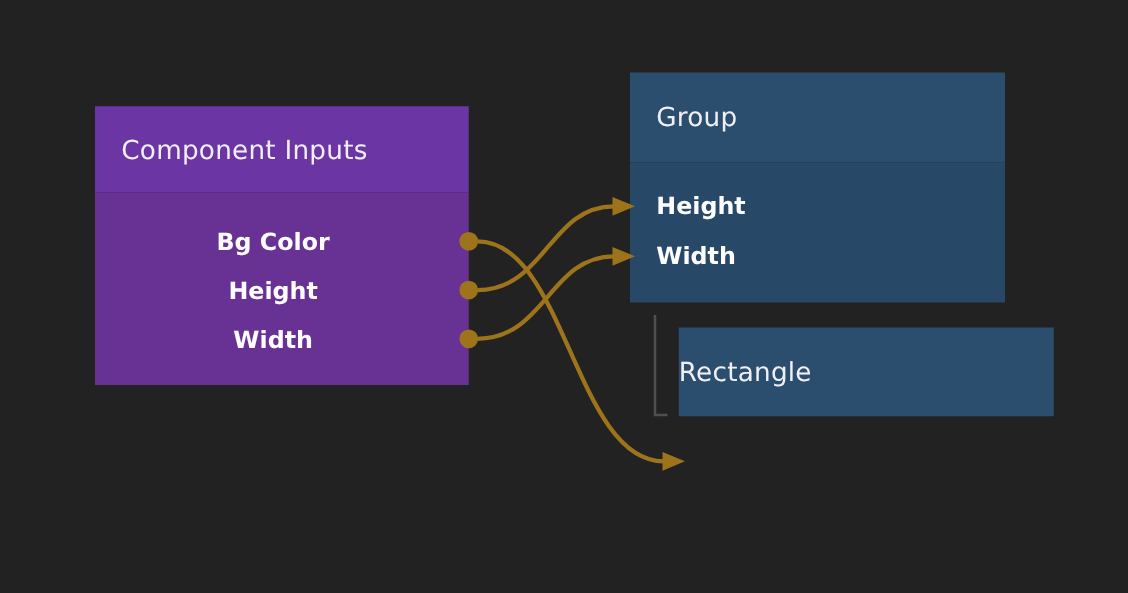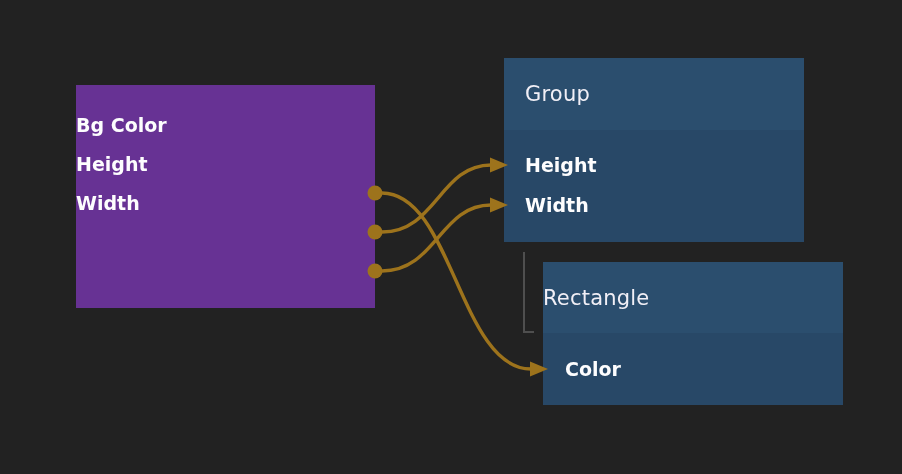--- a/index.html
+++ b/index.html
@@ -23,21 +23,21 @@
   .node .header{display:flex;align-items:center;flex:0 0 auto;}
   .node .title{font-size:21px;color:var(--title-text);letter-spacing:.2px;}
   .node .body{flex:1 1 auto;font-weight:bold;}
   .row{display:flex;align-items:center;font-size:19px;color:var(--label-text);}
   .label{white-space:nowrap;}
 
   
   .node-component-inputs{left:76px;top:85px;width:299px;height:223px;}
   .node-component-inputs .header{height:69px;background:var(--purple-header);padding-left:21px;}
   .node-component-inputs .body{background:var(--purple-body);padding-top:20px;}
-  .node-component-inputs .row{height:39px;justify-content:flex-start;padding-right:14px;}
+  .node-component-inputs .row{height:39px;justify-content:center;padding-right:14px;}
 
   
   .node-group{left:504px;top:58px;width:300px;height:184px;}
   .node-group .header{height:72px;background:var(--blue-header);padding-left:21px;}
   .node-group .body{background:var(--blue-body);padding-top:15px;}
   .node-group .row{height:40px;padding-left:21px;}
 
   
   .node-rectangle{left:543px;top:262px;width:300px;height:143px;}
   .node-rectangle .header{height:71px;background:var(--blue-header);}
@@ -50,20 +50,23 @@
   .arrow{fill:var(--wire);stroke:none;}
   .port-dot{fill:var(--wire);stroke:none;}
   .tree{fill:none;stroke:var(--hierarchy-line);stroke-width:2px;}
 </style>
 </head>
 <body>
 
 <div class="canvas">
 
   <div class="node node-component-inputs">
+    <div class="header">
+      <span class="title">Component Inputs</span>
+    </div>
     <div class="body">
       <div class="row">
         <span class="label">Bg Color</span>
       </div>
       <div class="row">
         <span class="label">Height</span>
       </div>
       <div class="row">
         <span class="label">Width</span>
       </div>
@@ -81,25 +84,20 @@
       <div class="row">
         <span class="label">Width</span>
       </div>
     </div>
   </div>
 
   <div class="node node-rectangle">
     <div class="header">
       <span class="title">Rectangle</span>
     </div>
-    <div class="body">
-      <div class="row">
-        <span class="label">Color</span>
-      </div>
-    </div>
   </div>
 
   <svg class="wire-layer" viewBox="0 0 902 474" xmlns="http://www.w3.org/2000/svg">
 
     <path class="tree" d="M524 252 L524 332 L534 332"></path>
 
     <g>
       <path class="wire" d="M382 193 C452 193 460 369 531 369"></path>
       <polygon class="arrow" points="548,369 530,361.5 530,376.5"></polygon>
     </g>

